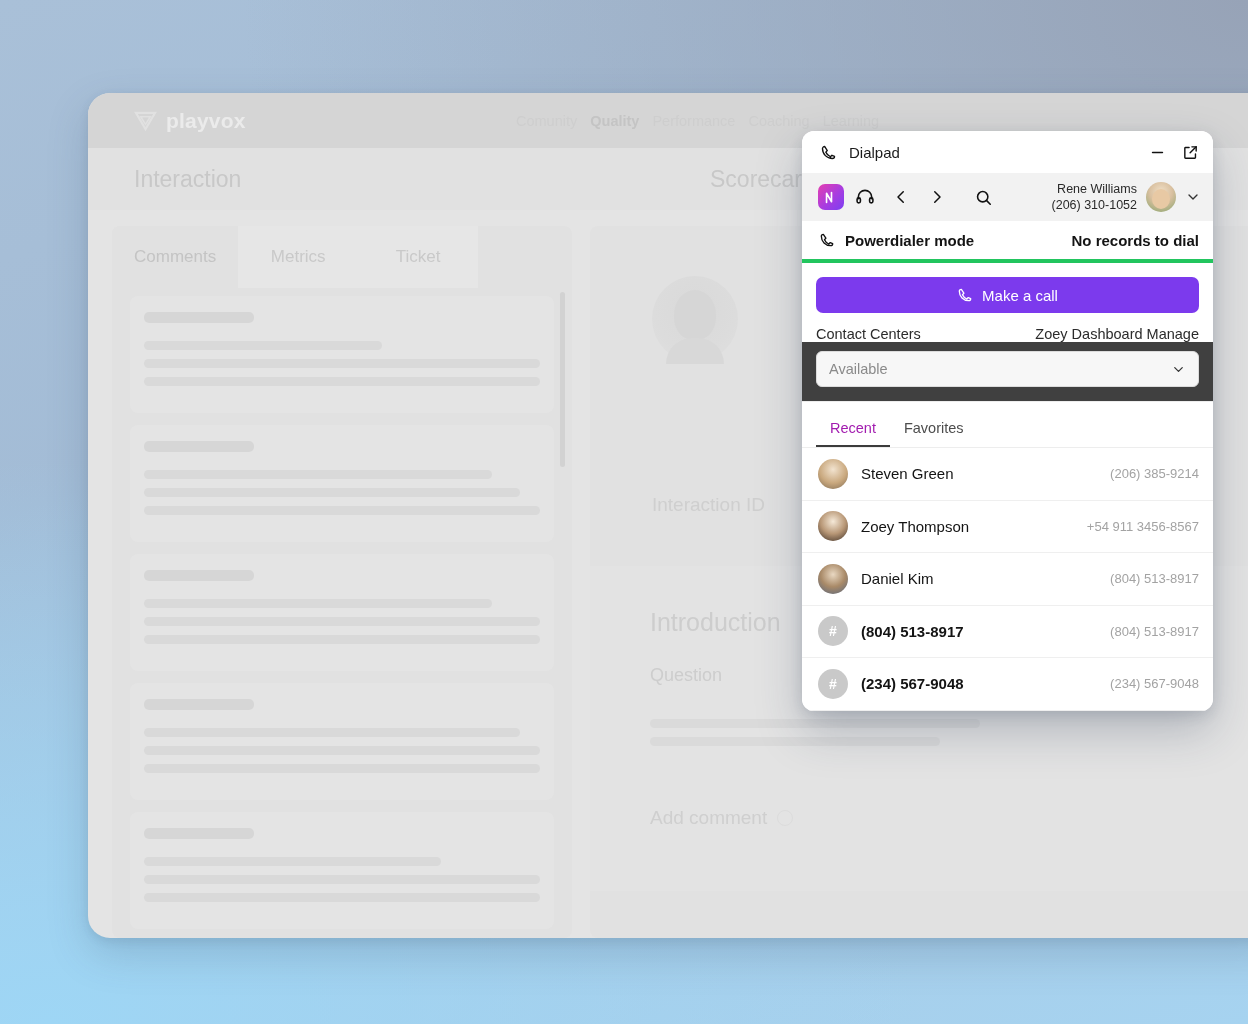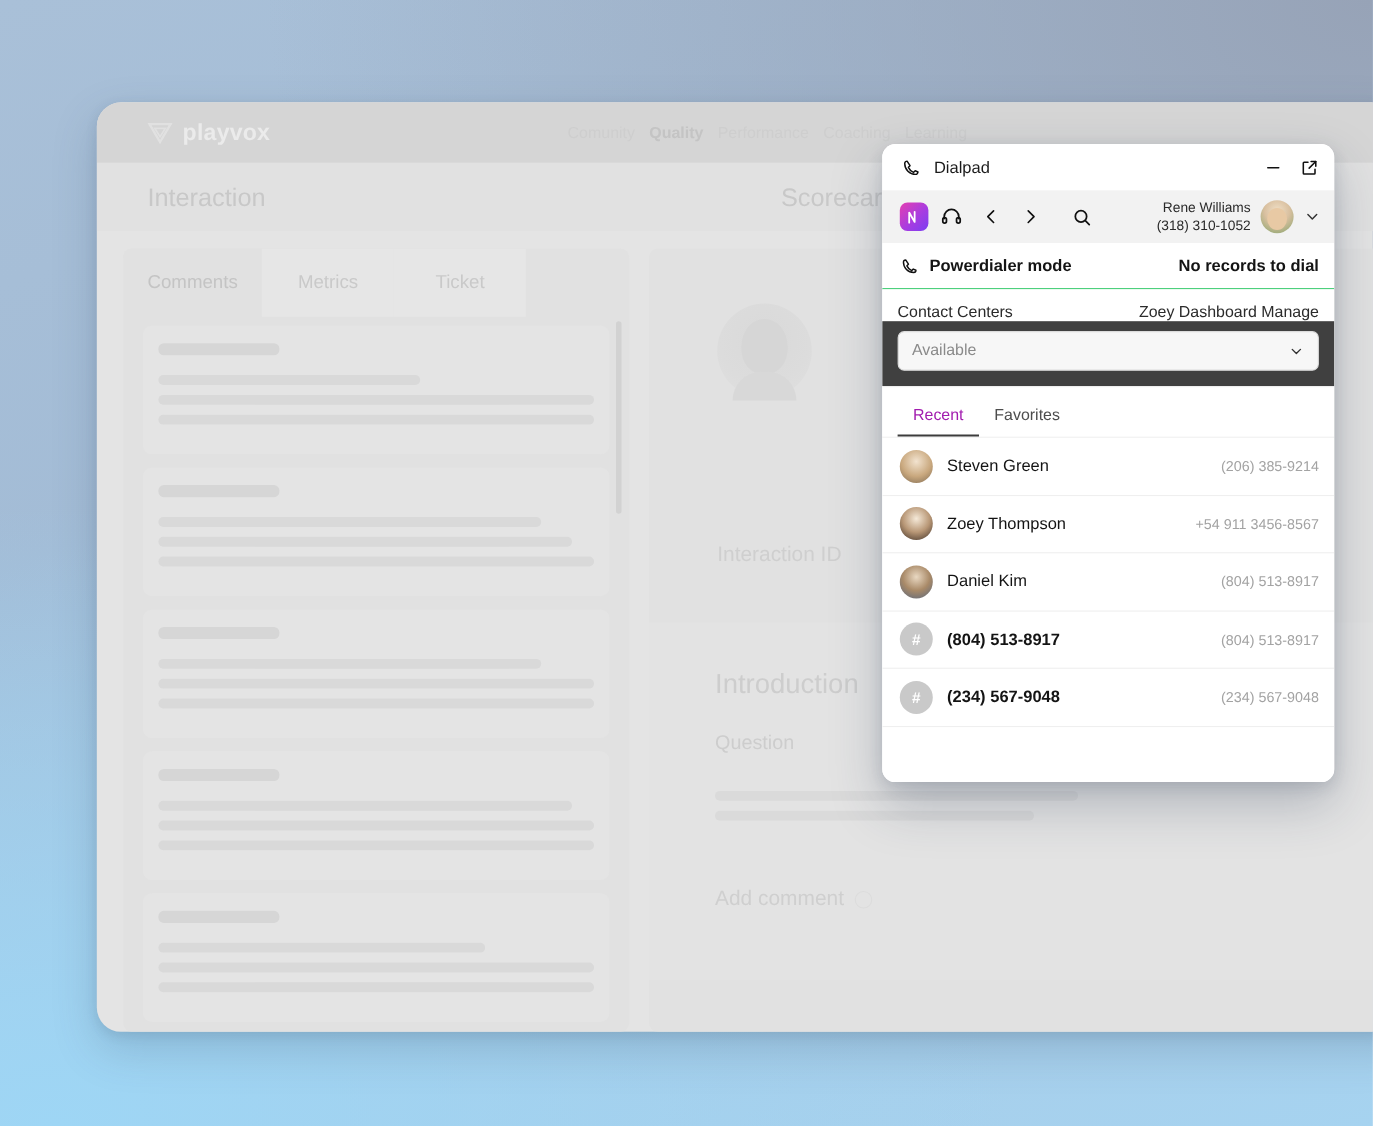--- a/index.html
+++ b/index.html
@@ -202,21 +202,21 @@
     content: ""; position: absolute;
     left: 6px; top: 7px; width: 18px; height: 20px;
     border-radius: 50%;
     background: #e8c9a4;
   }
 
   .dp-powerrow {
     height: 42px; flex: none;
     display: flex; align-items: center;
     padding: 0 14px 0 17px;
-    border-bottom: 1px solid #22c55e;
+    border-bottom: 4px solid #22c55e;
     background: #fff;
   }
   .dp-power-left { display: flex; align-items: center; gap: 10px; }
   .dp-power-label { font-size: 15px; font-weight: 700; color: #141414; }
   .dp-power-status { margin-left: auto; font-size: 15px; font-weight: 700; color: #141414; }
 
   .dp-callzone { padding: 14px 14px 0 14px; flex: none; background: #fff; }
   .dp-callbtn {
     width: 100%; height: 36px;
     border: none; border-radius: 7px;
@@ -437,21 +437,21 @@
     </span>
     <span class="tb-btn" style="margin-left:10px">
       <svg width="19" height="19" viewBox="0 0 24 24" fill="none" stroke="#111" stroke-width="2" stroke-linecap="round">
           <circle cx="11" cy="11" r="6.5"></circle>
           <line x1="16" y1="16" x2="20.5" y2="20.5"></line>
         </svg>
     </span>
     <div class="tb-user">
       <div class="tb-user-text">
         <div class="tb-user-name">Rene Williams</div>
-        <div class="tb-user-phone">(318) 310-1052</div>
+        <div class="tb-user-phone">(206) 310-1052</div>
       </div>
       <span class="tb-avatar"></span>
       <span>
         <svg width="16" height="16" viewBox="0 0 24 24" fill="none" stroke="#333" stroke-width="2" stroke-linecap="round" stroke-linejoin="round">
             <polyline points="6 9 12 15 18 9"></polyline>
           </svg>
       </span>
     </div>
   </div>
 
@@ -460,20 +460,30 @@
       <span>
         <svg width="16" height="16" viewBox="0 0 24 24" fill="none" stroke="#111" stroke-width="2" stroke-linecap="round" stroke-linejoin="round">
           <path d="M6.5 3.5 C5 3.5 3.5 5 3.5 6.5 c0 7.8 6.2 14 14 14 1.5 0 3-1.5 3-3 l-3.6-1.6 -2.2 2.1 c-2.9-1.3-5.2-3.6-6.5-6.5 l2.1-2.2 Z"></path>
         </svg>
       </span>
       <span class="dp-power-label">Powerdialer mode</span>
     </div>
     <span class="dp-power-status">No records to dial</span>
   </div>
 
+  <div class="dp-callzone">
+    <button class="dp-callbtn">
+      <span>
+        <svg width="16" height="16" viewBox="0 0 24 24" fill="none" stroke="#fff" stroke-width="2" stroke-linecap="round" stroke-linejoin="round">
+          <path d="M6.5 3.5 C5 3.5 3.5 5 3.5 6.5 c0 7.8 6.2 14 14 14 1.5 0 3-1.5 3-3 l-3.6-1.6 -2.2 2.1 c-2.9-1.3-5.2-3.6-6.5-6.5 l2.1-2.2 Z"></path>
+        </svg>
+      </span>
+      <span>Make a call</span>
+    </button>
+  </div>
 
   <div class="dp-metarow">
     <span class="dp-meta-left">Contact Centers</span>
     <span class="dp-meta-right">Zoey Dashboard Manage</span>
   </div>
 
   <div class="dp-selectwrap">
     <div class="dp-select">
       <span>Available</span>
       <span class="chev">

